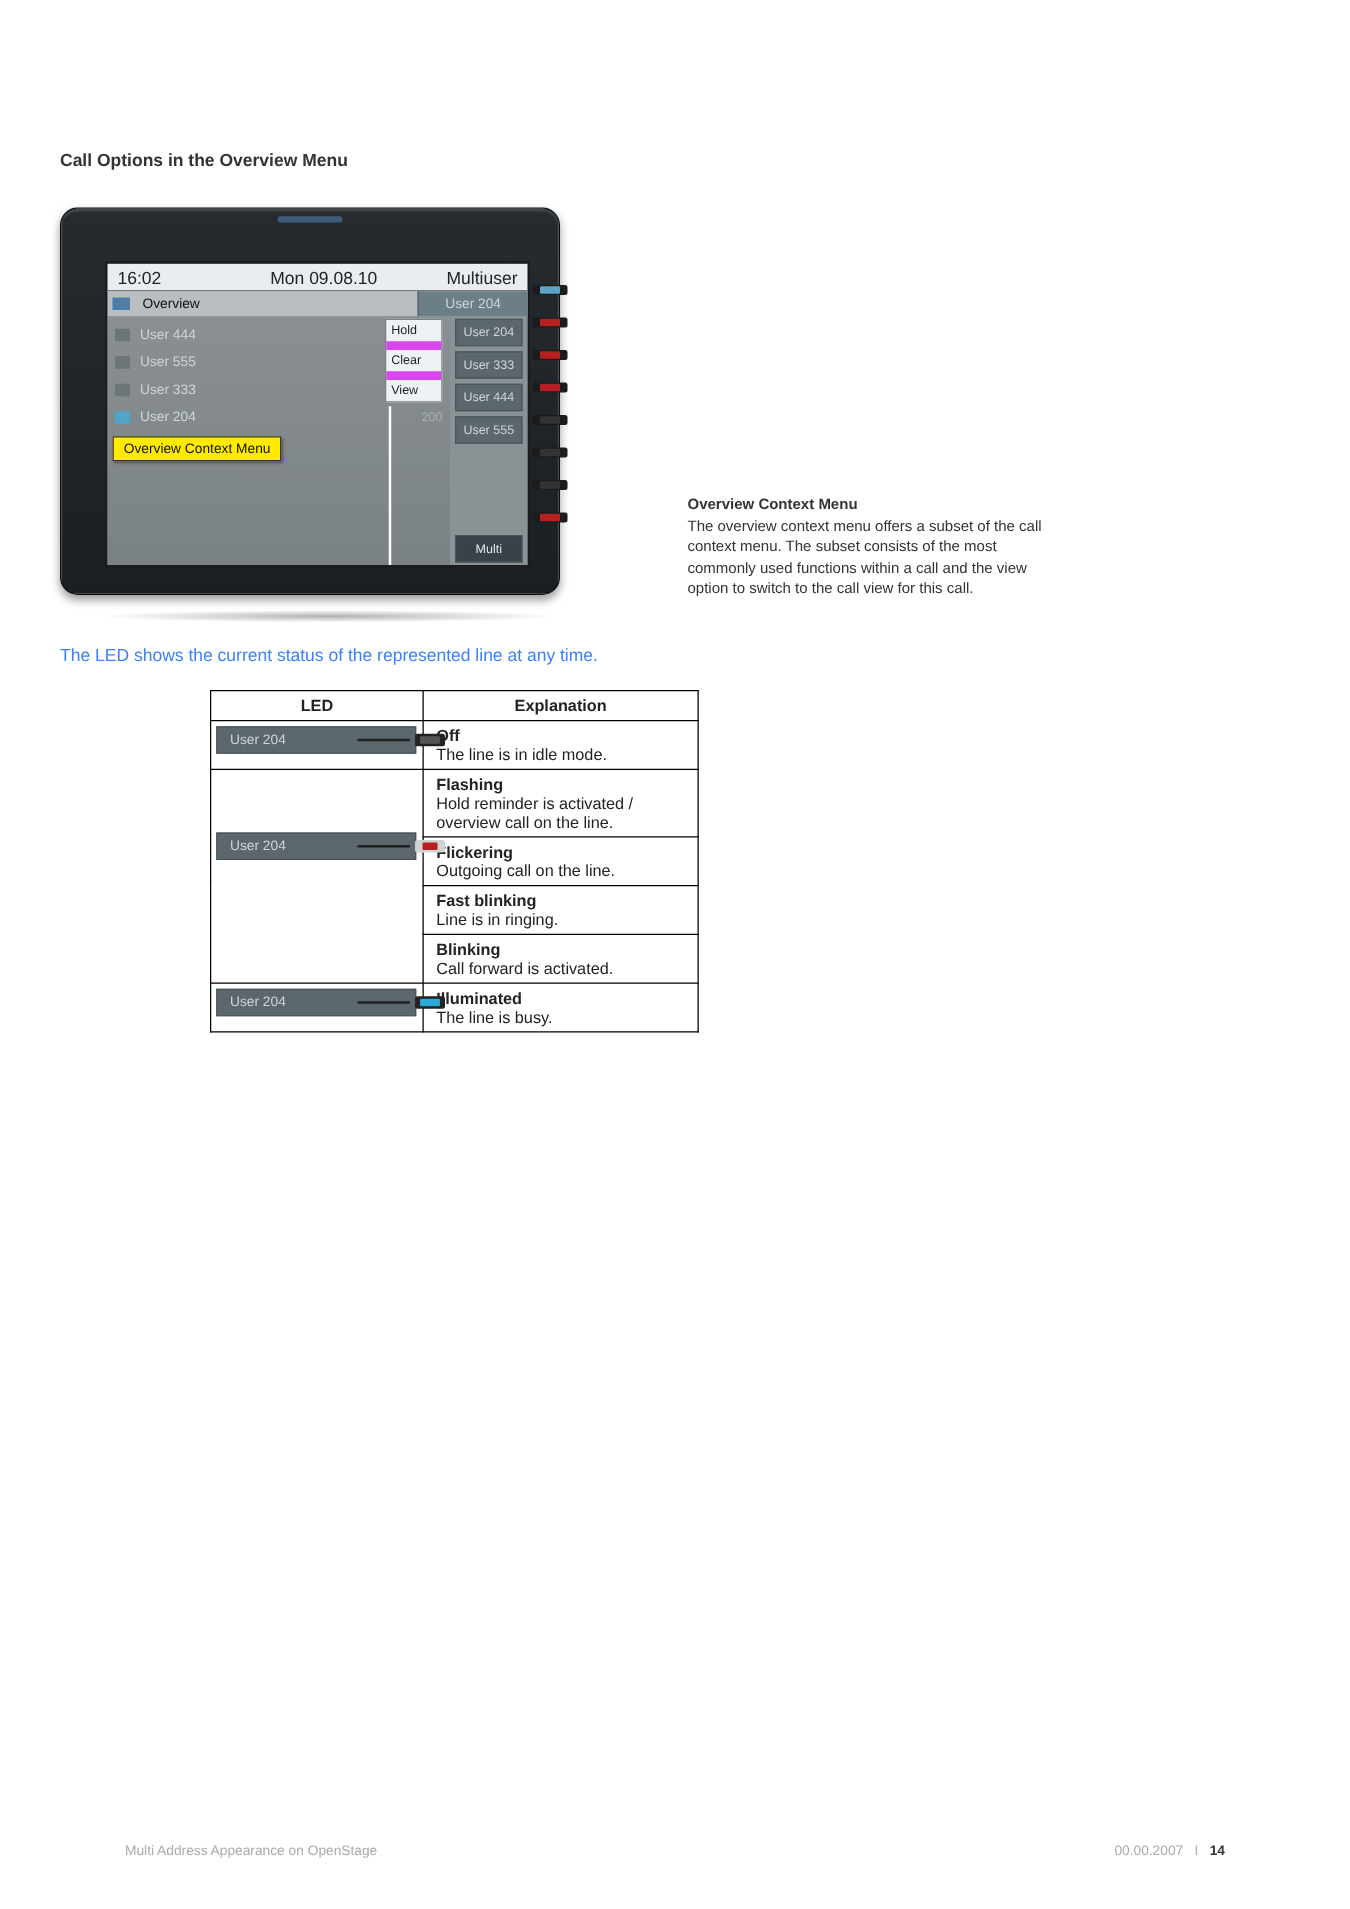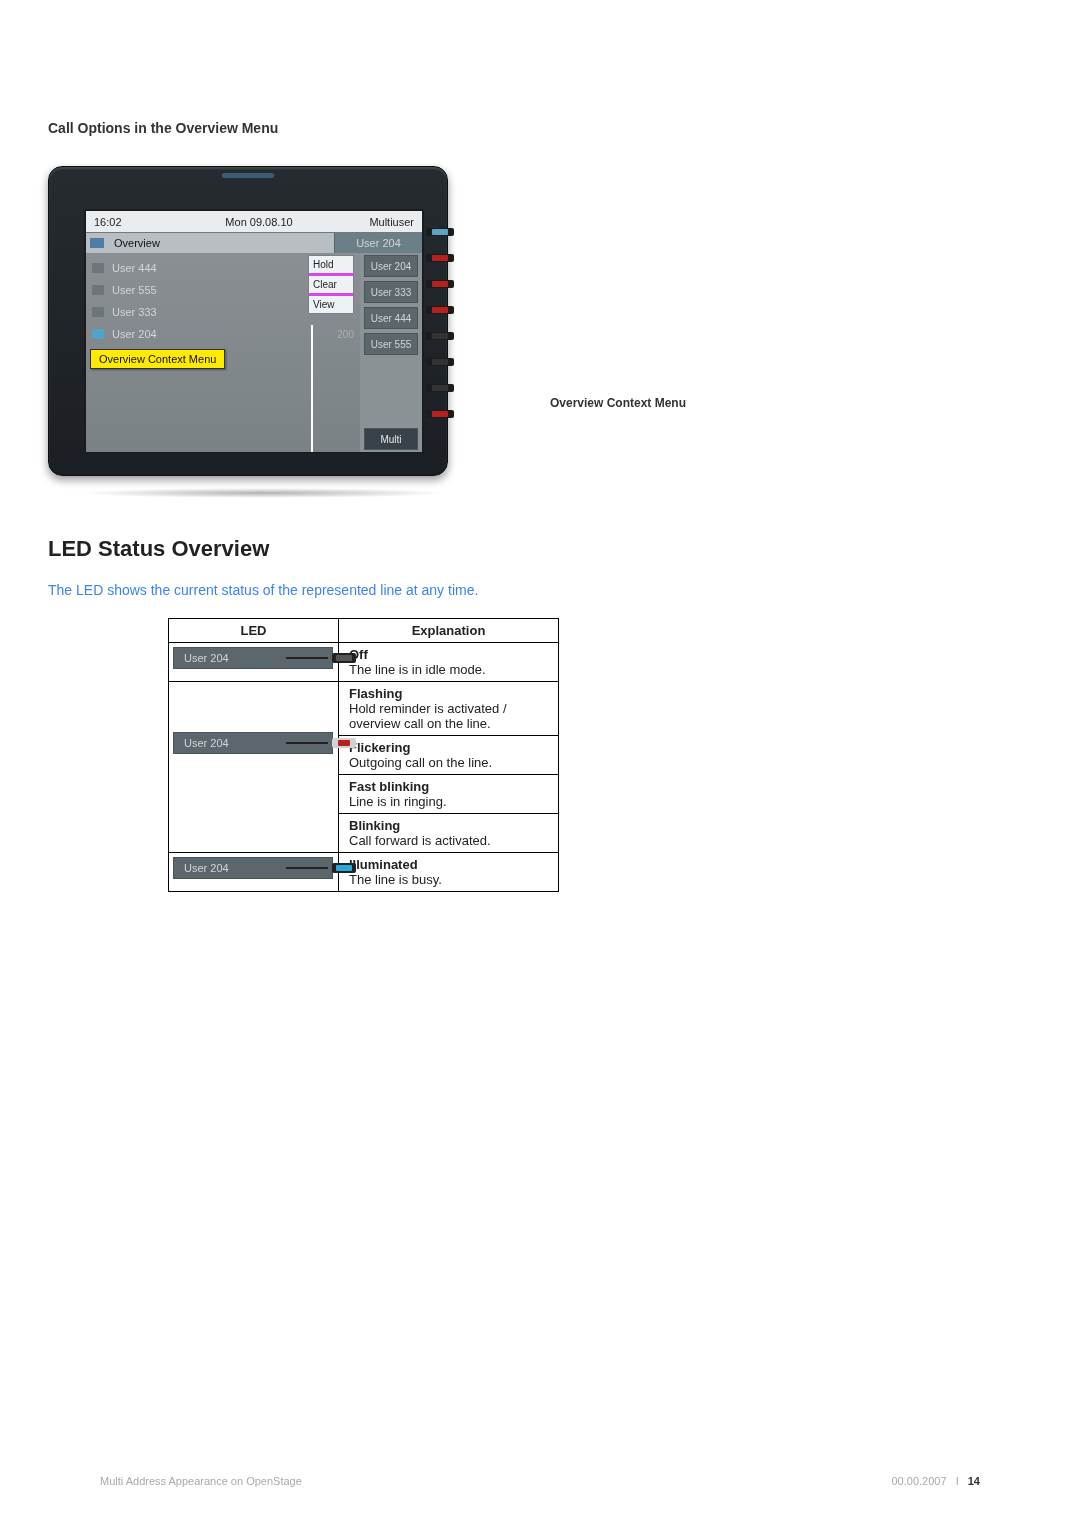--- a/index.html
+++ b/index.html
@@ -12,36 +12,36 @@
   .phone-wrap { position: relative; width: 420px; height: 330px; margin-bottom: 20px; }
   .phone-bezel { position: absolute; top: 0; left: 0; width: 400px; height: 310px;
     background: linear-gradient(180deg,#262b30 0%, #1b1f23 100%);
     border-radius: 14px; box-shadow: inset 0 2px 2px rgba(255,255,255,.15), 0 4px 8px rgba(0,0,0,.4);
     border: 1px solid #0c0e10;
   }
   .phone-shadow { position:absolute; left:30px; bottom:-2px; width:370px; height:10px; background:radial-gradient(ellipse at center, rgba(0,0,0,.3), rgba(0,0,0,0) 70%);}
   .phone-top-slot { position:absolute; left:50%; top:6px; width:52px; height:5px; background:#4d7da8; transform:translateX(-50%); border-radius:2px; opacity:.6;}
   .phone-screen { position: absolute; top: 42px; left: 35px; width: 340px; height: 245px; background: #9aa4aa;
     border: 2px solid #1a1c1e; border-radius: 2px; display:flex; flex-direction:column; overflow:hidden;}
-  .statusbar { height: 22px; background: #e9edf0; display:flex; align-items:center; font-size:11px; color:#222; border-bottom:1px solid #777;}
+  .statusbar { height: 22px; background: #e9edf0; display:flex; align-items:center; font-size:14px; color:#222; border-bottom:1px solid #777;}
   .statusbar .time { width: 100px; padding-left:8px; }
   .statusbar .date { flex:1; text-align:center; }
   .statusbar .mode { width: 90px; text-align:right; padding-right:8px; }
   .toolbar { height: 20px; display:flex; background:#b8bec1;}
   .toolbar .left { flex:1; display:flex; align-items:center; font-size:11px; color:#111; padding-left:4px;}
   .toolbar .left .micon{ width:14px; height:10px; background:#4d7da8; margin-right:10px;}
   .toolbar .tab { width:88px; background:#6a7f86; color:#cfd6da; font-size:11px; display:flex; align-items:center; justify-content:center; border-left:1px solid #56636a;}
   .content-area{ flex:1; display:flex; position:relative;}
   .list { flex:1; background: linear-gradient(180deg,#898f92,#7b8285); padding:4px 6px; position:relative;}
   .row { height:22px; display:flex; align-items:center; font-size:11px; color:#cfd6d9;}
   .row .ic{ width:12px; height:10px; background:#6d7578; margin-right:8px;}
   .row .ic.acc{ background:#4fa5c7;}
   .row .num { margin-left:auto; color:#a8b0b3; font-size:10px;}
   .ctx-menu { position:absolute; top:2px; right:6px; width:46px; background:#eef2f4; border:1px solid #7a8085; font-size:10px;}
-  .ctx-menu div{ padding:3px 4px; border-bottom:3px solid #d946ef;}
+  .ctx-menu div{ padding:3px 4px; border-bottom:7px solid #d946ef;}
   .ctx-menu div:last-child{border-bottom:none;}
   .annotation-box { position:absolute; left:42px; top:183px; background:#ffea00; color:#111; font-size:11px; padding:3px 8px; border:1px solid #333; box-shadow:1px 1px 2px rgba(0,0,0,.4);}
   .ann-line { position:absolute; left:225px; top:72px; width:2px; height:128px; background:#fff;}
 
   
   .line-col { width:62px; background:#8b9296; display:flex; flex-direction:column;}
   .line-btn { height:22px; margin:2px 4px; background:#5b676d; color:#cfd6da; font-size:10px; display:flex; align-items:center; justify-content:center; border:1px solid #4a555b;}
   .line-col .spacer{ flex:1;}
   .line-col .shift{ background:#394248; color:#e4e8ea;}
   .led-strip{ position:absolute; left:378px; top:62px; width:6px; display:flex; flex-direction:column; gap:18px;}
@@ -154,23 +154,23 @@
       <div class="lk off"></div>
       <div class="lk off"></div>
       <div class="lk"></div>
     </div>
     <div class="annotation-box">Overview Context Menu</div>
     <div class="phone-shadow"></div>
   </div>
 
   <div class="side-ann">
     <div class="h">Overview Context Menu</div>
+    <div>The overview context menu offers a subset of the call context menu. The subset consists of the most commonly used functions within a call and the view option to switch to the call view for this call.</div>
   </div>
 
-  <div class="section-head">LED Status Overview</div>
   <div class="lead-para">The LED shows the current status of the represented line at any time.</div>
 
   <table class="led-table">
     <tbody>
         <tr>
       <th>LED</th>
       <th>Explanation</th>
     </tr>
     <tr>
       <td class="led-cell">

